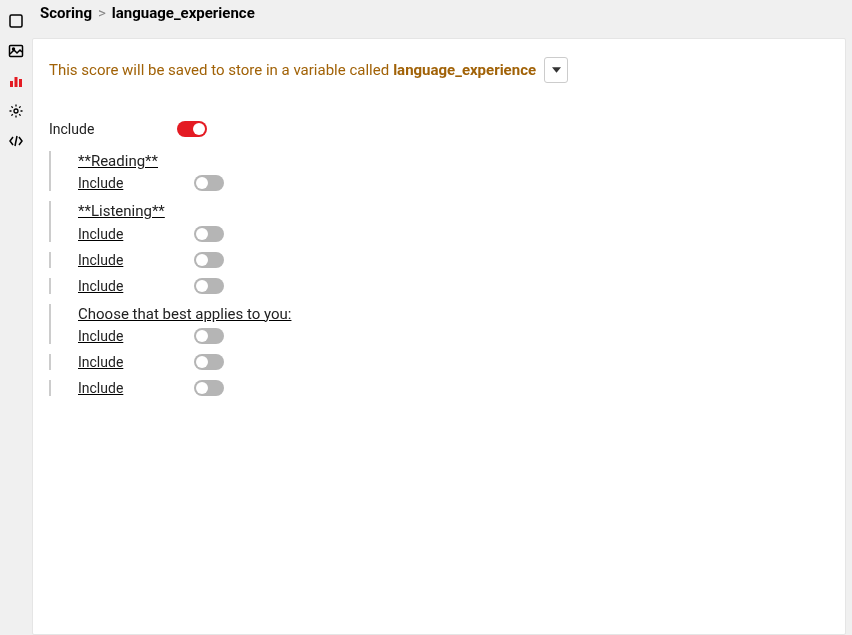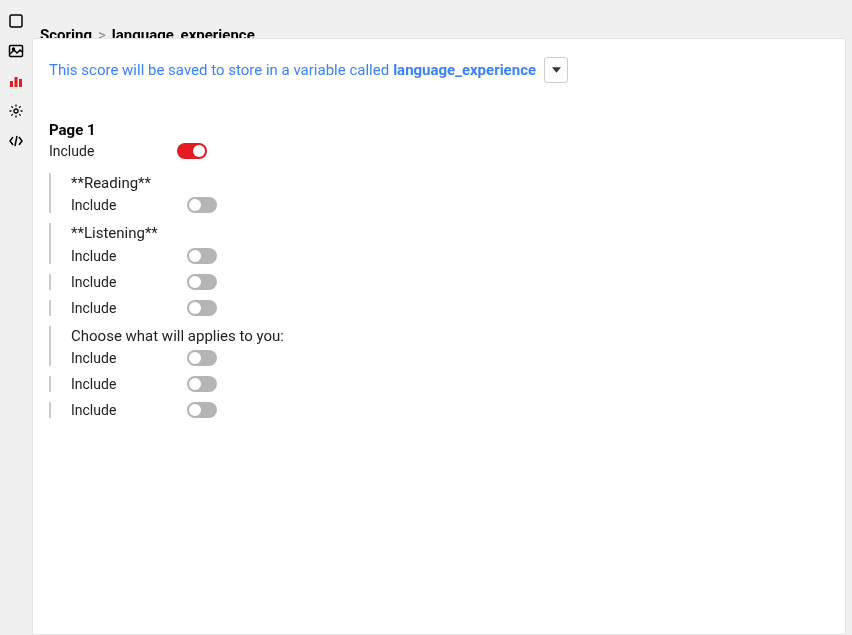--- a/index.html
+++ b/index.html
@@ -26,26 +26,26 @@
       height: 30px;
       display: flex;
       align-items: center;
       justify-content: center;
       cursor: pointer;
     }
     .sidebar-item svg { width: 16px; height: 16px; }
     .header {
       position: absolute;
       left: 32px;
-      top: 16px;
+      top: 4px;
       right: 0;
       height: 38px;
       background: #f0f0f0;
       display: flex;
-      align-items: center;
+      align-items: flex-start;
       padding-left: 8px;
       font-size: 15px;
     }
     .header .bc-root { font-weight: 700; }
     .header .bc-sep { color: #888; margin: 0 6px; font-weight: 400; }
     .header .bc-leaf { font-weight: 700; }
     .panel {
       position: absolute;
       left: 32px;
       top: 38px;
@@ -54,21 +54,21 @@
       background: #fff;
       border: 1px solid #e5e5e5;
       border-radius: 2px;
       padding: 18px 16px 10px 16px;
       overflow: auto;
     }
     .infobar {
       display: flex;
       align-items: center;
       font-size: 15px;
-      color: #3b82f6;
+      color: #a16207;
       margin-bottom: 38px;
     }
     .infobar .var-name { font-weight: 700; margin-left: 4px; }
     .dd-btn {
       margin-left: 8px;
       width: 24px;
       height: 26px;
       border: 1px solid #ccc;
       border-radius: 3px;
       background: #fff;
@@ -107,23 +107,24 @@
       width: 12px;
       height: 12px;
       background: #fff;
       border-radius: 50%;
       top: 2px;
     }
     .toggle.off .knob { left: 2px; }
     .toggle.on .knob { right: 2px; }
     .qblock {
       border-left: 2px solid #ccc;
-      padding-left: 20px;
+      padding-left: 27px;
       margin-left: 0;
       margin-bottom: 10px;
+      text-decoration: underline;
     }
     .qtitle {
       font-size: 15px;
       color: #222;
       margin-bottom: 4px;
       line-height: 1.35;
     }
     .qrow {
       display: flex;
       align-items: center;
@@ -184,21 +185,20 @@
   <div class="infobar">
     <span>This score will be saved to store in a variable called</span>
     <span class="var-name">language_experience</span>
     <div class="dd-btn">
       <svg width="9" height="6" viewBox="0 0 10 6">
           <path d="M0 0 L5 6 L10 0 Z" fill="#333"></path>
         </svg>
     </div>
   </div>
 
-  <div class="page-title">Page 1</div>
   <div class="row">
     <span class="label">Include</span>
     <div class="toggle on">
         <div class="knob"></div>
       </div>
   </div>
 
   <div id="questions">
       <div class="qblock">
         <div class="qtitle">**Reading**</div>
@@ -228,21 +228,21 @@
       </div>
       <div class="qblock">
         <div class="qrow">
           <span class="label">Include</span>
           <div class="toggle off">
             <div class="knob"></div>
           </div>
         </div>
       </div>
       <div class="qblock">
-        <div class="qtitle">Choose what will applies to you:</div>
+        <div class="qtitle">Choose that best applies to you:</div>
         <div class="qrow">
           <span class="label">Include</span>
           <div class="toggle off">
             <div class="knob"></div>
           </div>
         </div>
       </div>
       <div class="qblock">
         <div class="qrow">
           <span class="label">Include</span>

